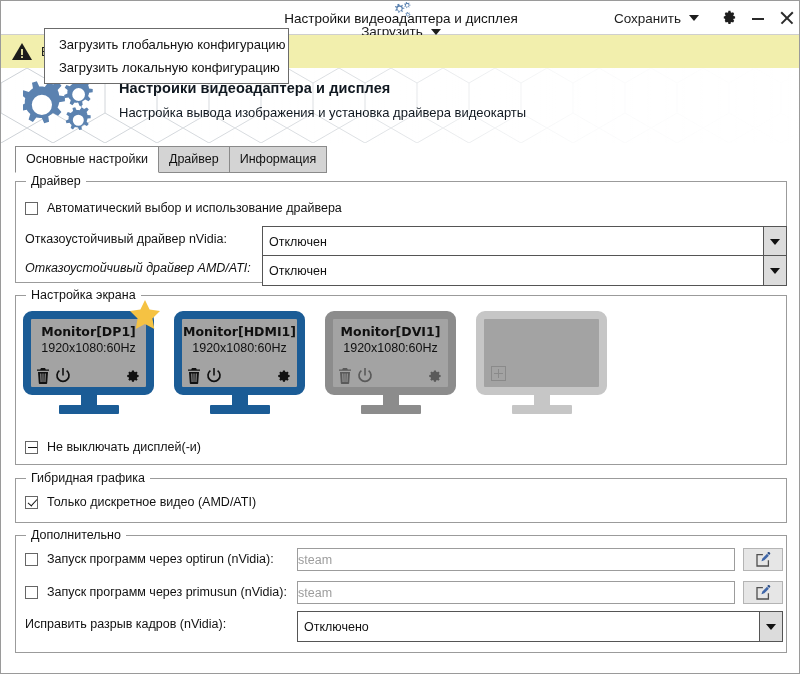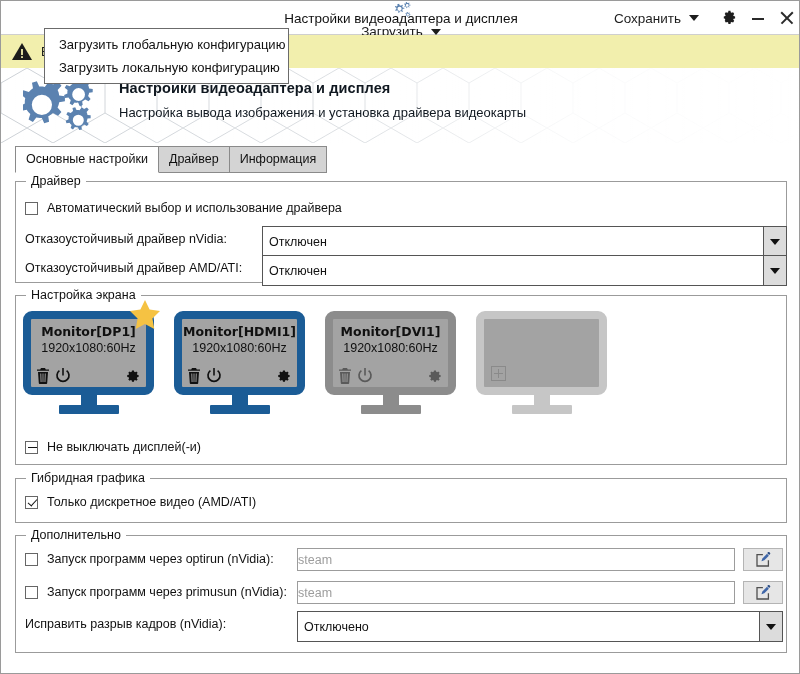--- a/index.html
+++ b/index.html
@@ -308,21 +308,21 @@
     <span class="cb"></span>
     <span class="lbl">Автоматический выбор и использование драйвера</span>
   </div>
   <div class="combo" style="left:261px; top:225px; width:525px;">
     <span class="val">Отключен</span>
     <span class="arrowbtn">
         <i></i>
       </span>
   </div>
 
-  <div class="row" style="left:24px; top:260px;">
+  <div class="row" style="left:24px; top:260px;font-style:italic;">
     <span class="lbl">Отказоустойчивый драйвер AMD/ATI:</span>
   </div>
   <div class="combo" style="left:261px; top:254px; width:525px;">
     <span class="val">Отключен</span>
     <span class="arrowbtn">
         <i></i>
       </span>
   </div>
 
   <div class="group" style="left:14px; top:294px; width:772px; height:170px;">

